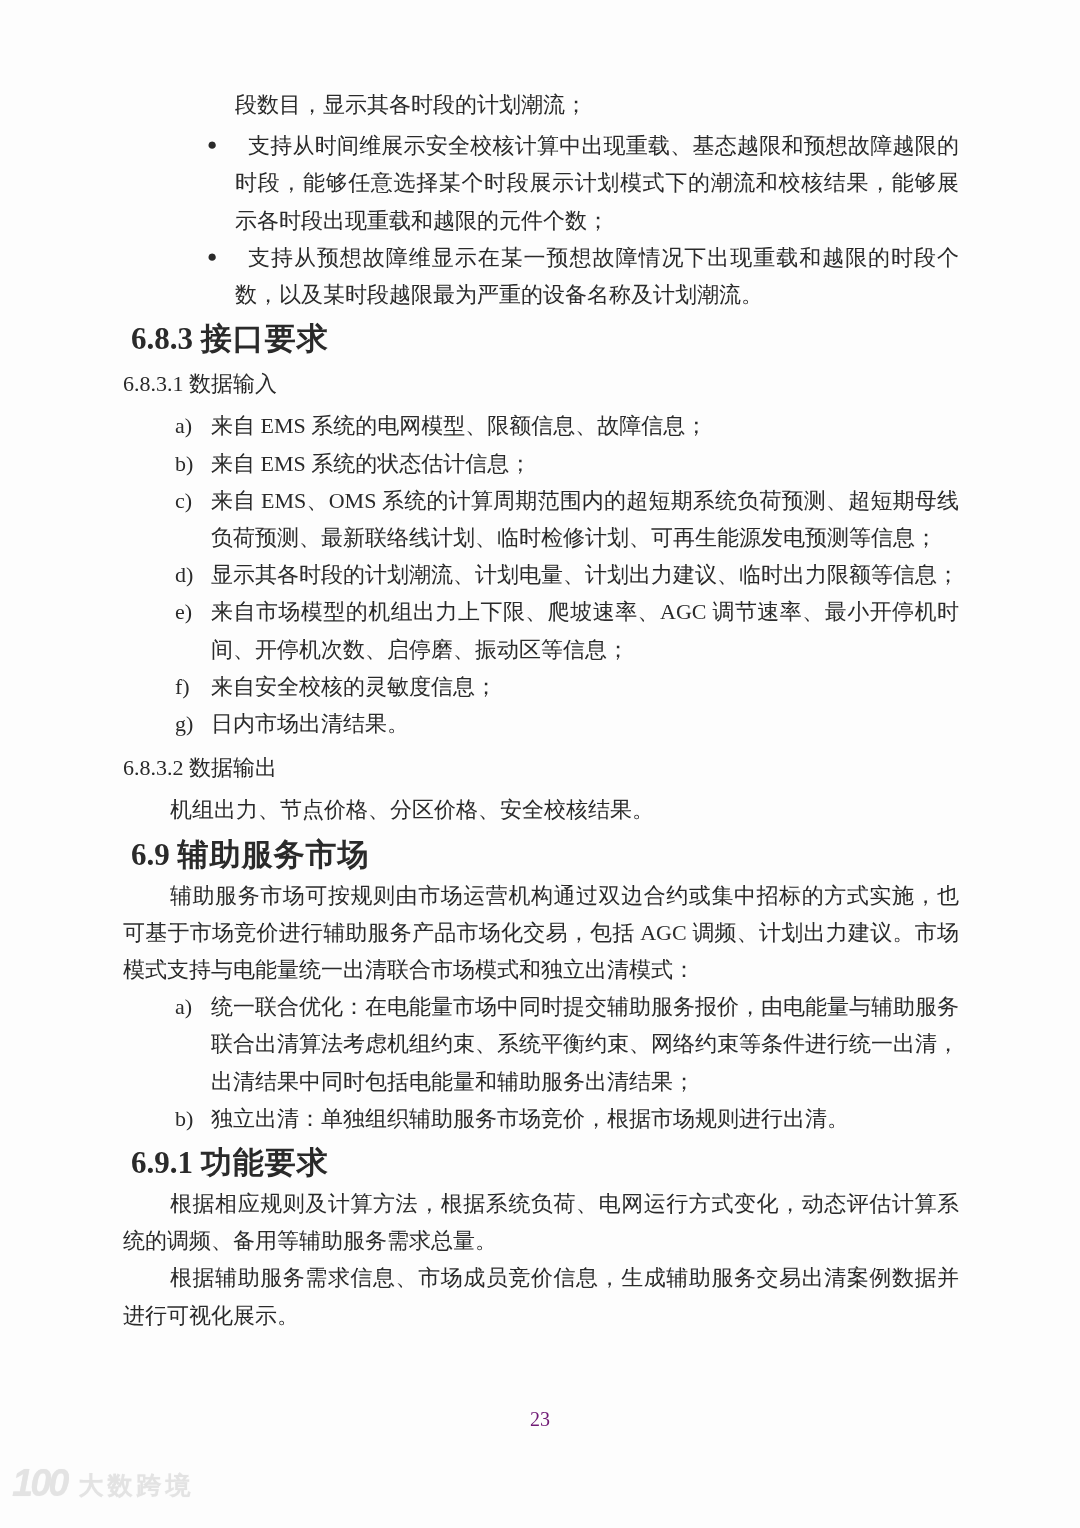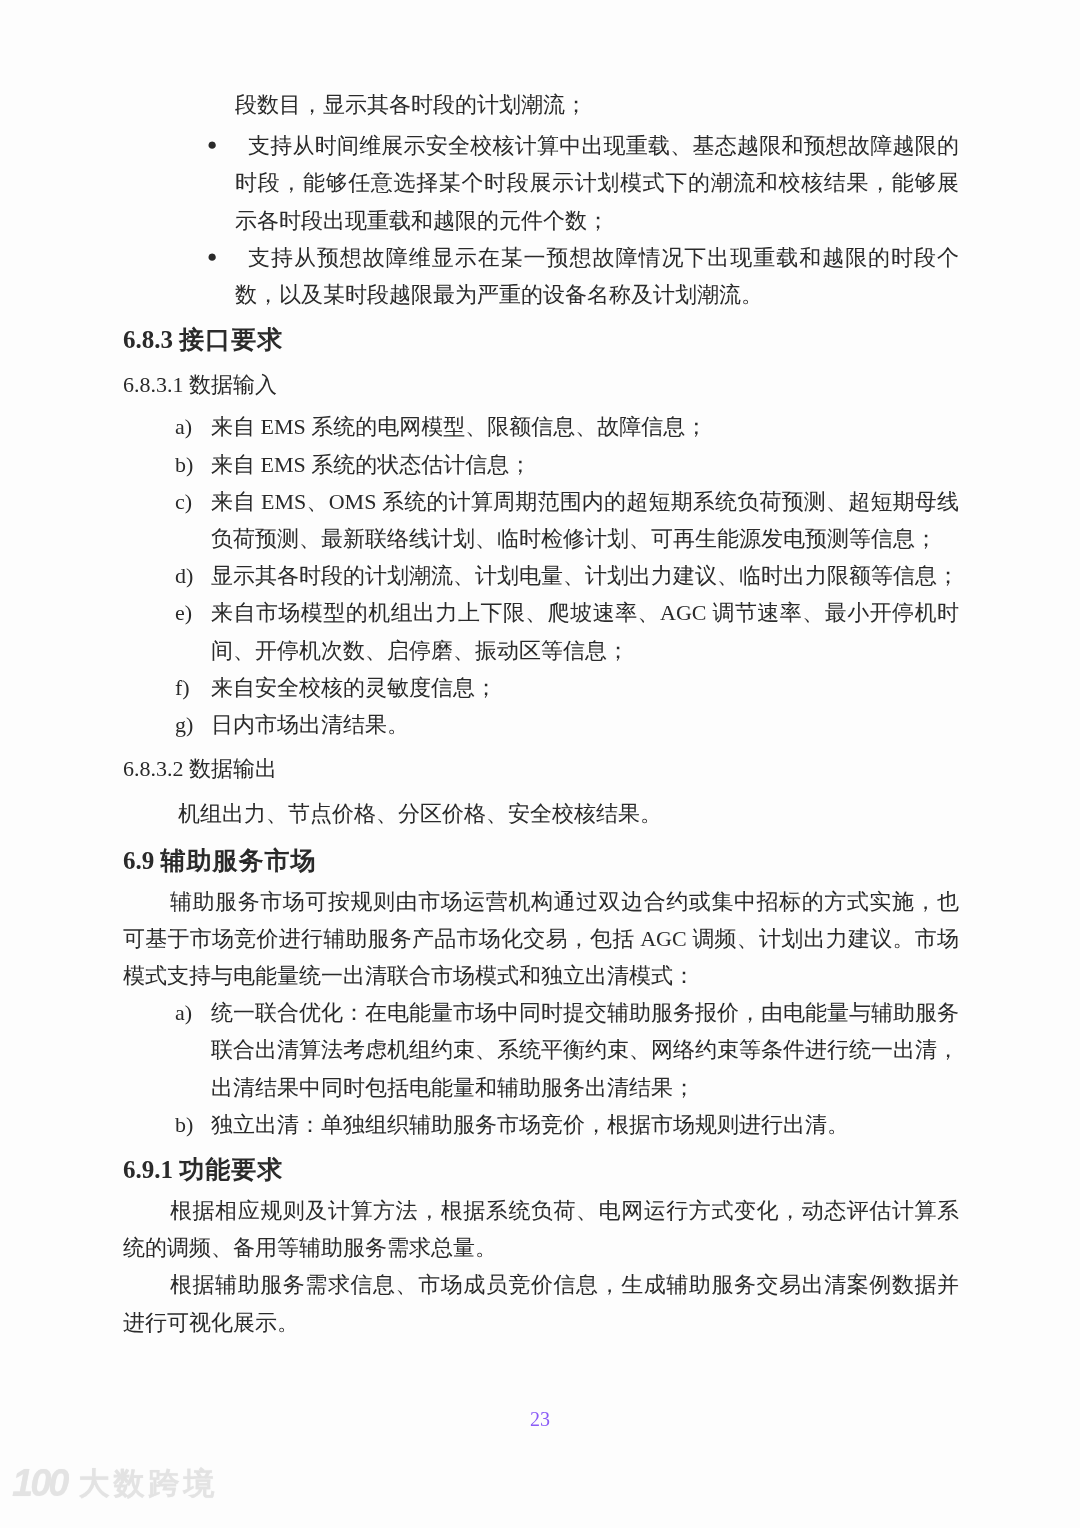--- a/index.html
+++ b/index.html
@@ -39,57 +39,57 @@
   ol.lettered li{
     position:relative;
     padding-left:88px;
     text-indent:0;
   }
   ol.lettered li .let-mark{
     position:absolute;left:52px;top:0;
   }
   
   h2.sec{
-    margin:7px 0 3px 0;
-    font-size:25px;line-height:38px;
+    margin:7px 0 3px 8px;
+    font-size:31px;line-height:38px;
     font-weight:normal;
     text-align:left;
   }
   h2.sec .sec-num{font-family:"Liberation Serif","DejaVu Serif",serif;font-weight:600;}
   h2.sec .sec-title{font-family:"Liberation Sans","DejaVu Sans",sans-serif;font-weight:bold;letter-spacing:1px;}
   h3.subsec{
     margin:7px 0 5px 0;
     font-size:22px;line-height:37.2px;
     font-weight:normal;
     text-align:left;
   }
   p.para{margin:0;text-indent:47px;}
-  p.plain{margin:8px;text-indent:47px;}
+  p.plain{margin:0;text-indent:47px;}
   .page-number{
     position:absolute;left:0;right:0;top:1408px;
     text-align:center;
-    font-size:20px;color:#8b5cf6;
+    font-size:20px;color:#701a75;
   }
   .watermark{
     position:absolute;left:12px;top:1462px;
     font-family:"Liberation Sans","DejaVu Sans",sans-serif;
     font-weight:bold;
     color:#e3e3e3;
     text-shadow:0 0 1px #ececec;
     white-space:nowrap;
     user-select:none;
   }
   .watermark .wm-logo{
     font-size:38px;
     letter-spacing:-3px;
     font-style:italic;
     vertical-align:-2px;
   }
   .watermark .wm-brand{
-    font-size:31px;
+    font-size:25px;
     margin-left:12px;
     letter-spacing:4px;
   }
 </style>
 </head>
 <body>
 
 <div class="page">
   <div class="content">
 

